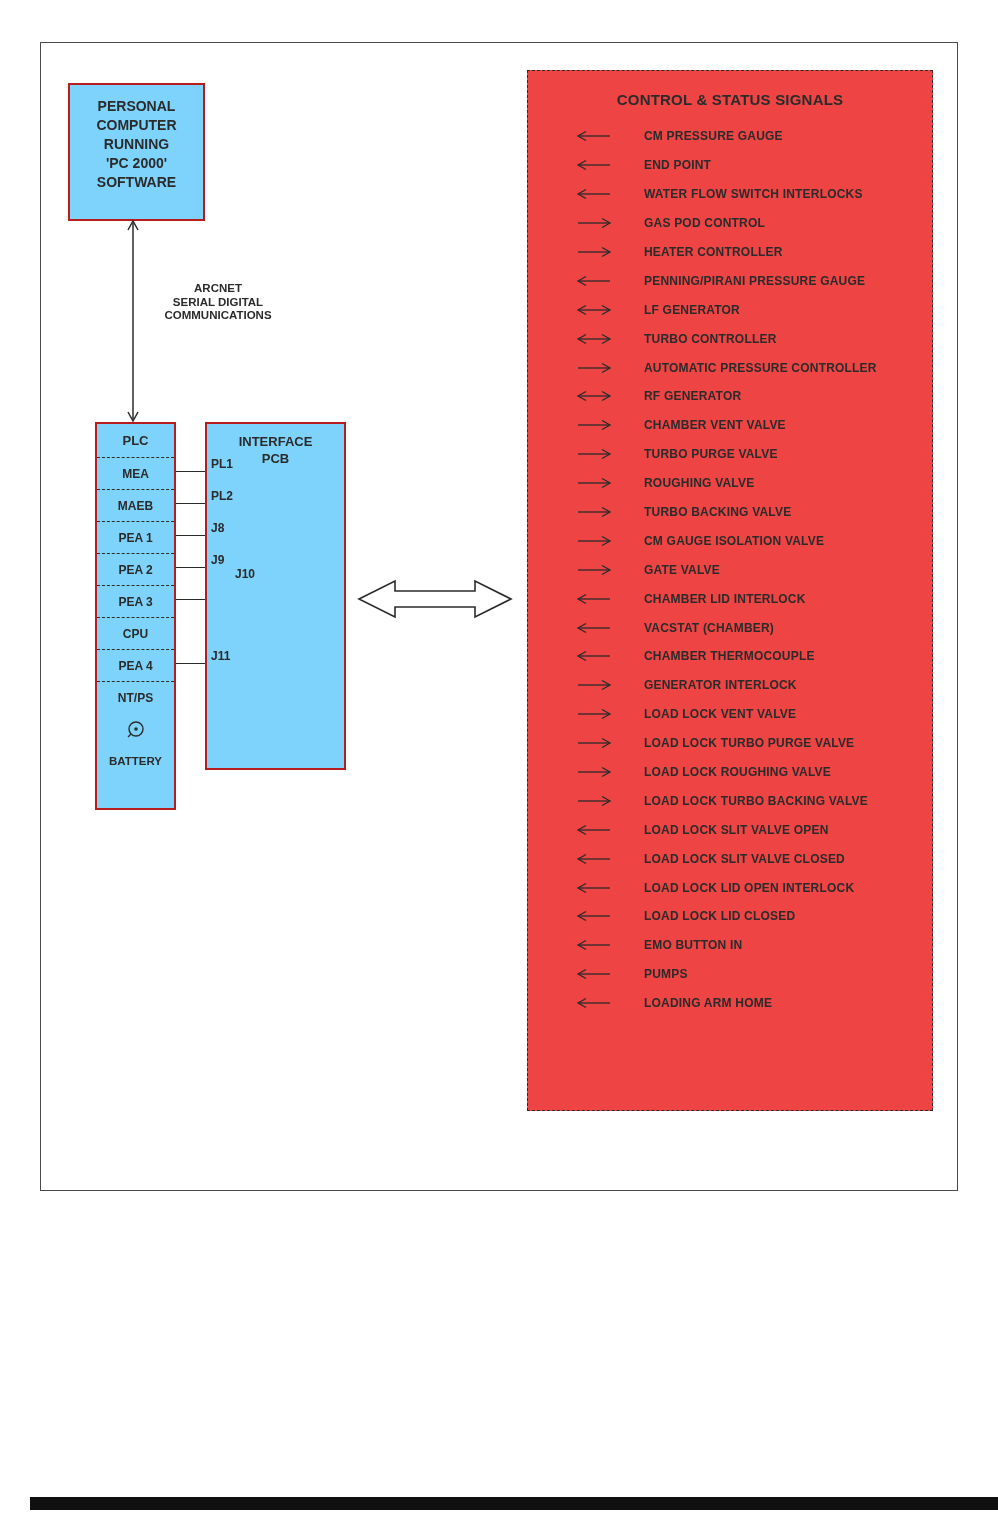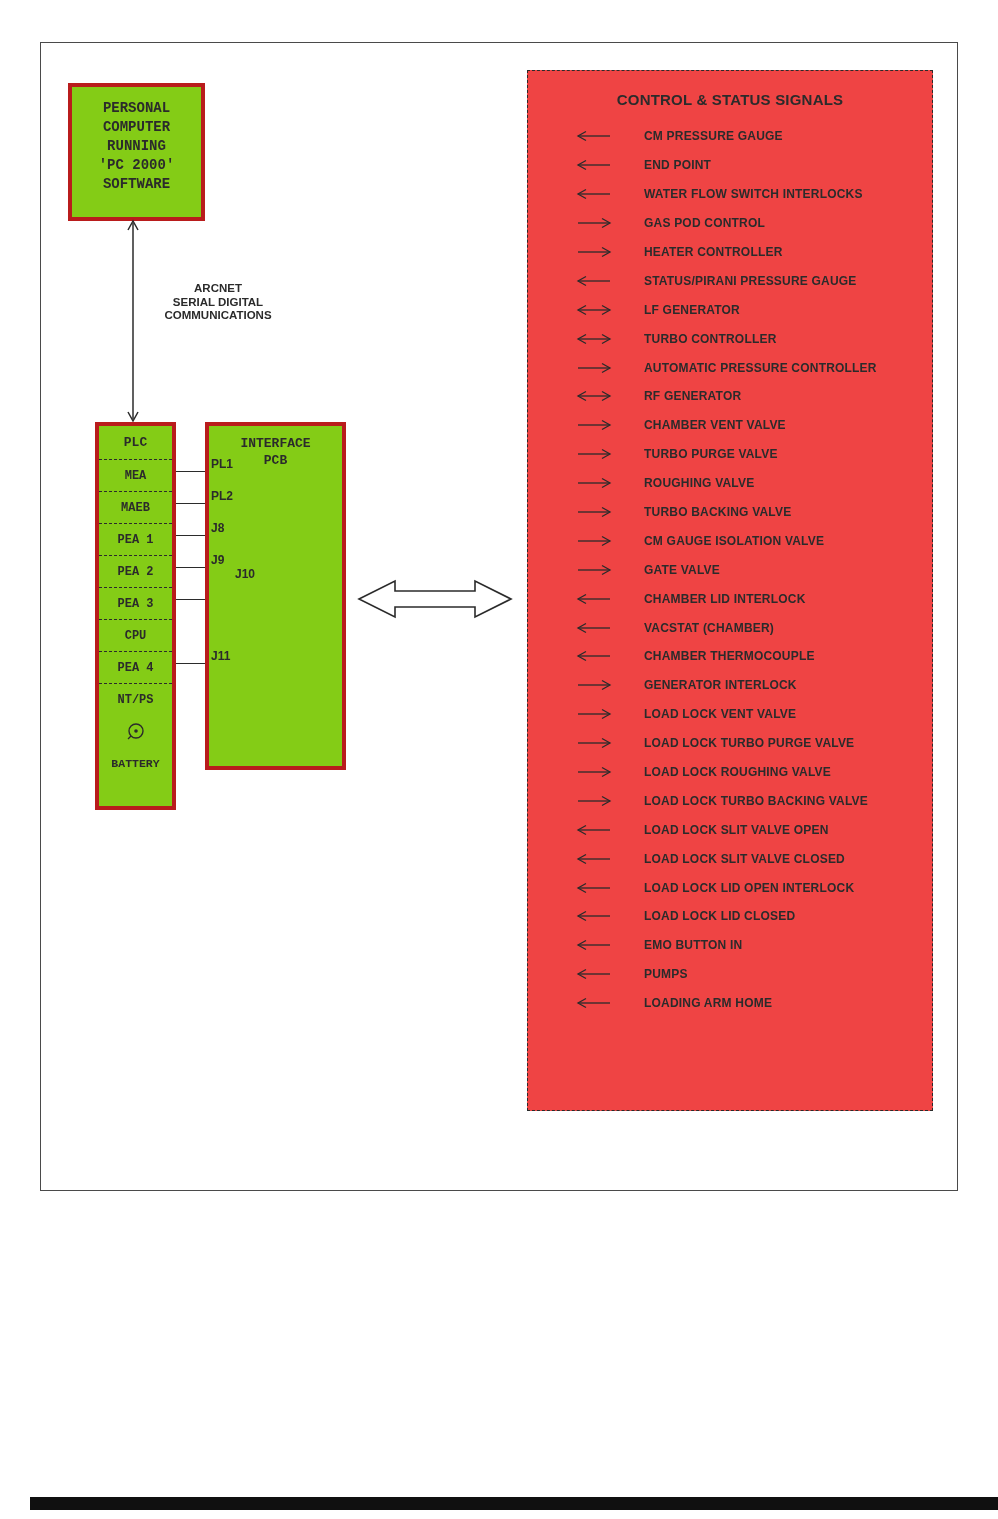--- a/index.html
+++ b/index.html
@@ -4,21 +4,21 @@
 <style>
   html,body{margin:0;padding:0;background:#fff;}
   .page{
     position:relative;width:998px;height:1519px;background:#ffffff;
     font-family:"Liberation Sans","DejaVu Sans",sans-serif;color:#2b2b2b;overflow:hidden;
   }
   .frame{
     position:absolute;left:40px;top:42px;width:916px;height:1147px;
     border:1px solid #4a4a4a;background:#fff;
   }
-  .box{position:absolute;border:4px solid #b91c1c;background:#84cc16;box-sizing:border-box;font-family:Liberation Mono, monospace;}
+  .box{position:absolute;border:2px solid #b91c1c;background:#7dd3fc;box-sizing:border-box;}
   .pre{white-space:pre-line;}
 
   
   .pc-box{left:68px;top:83px;width:137px;height:138px;
     font-size:14px;font-weight:bold;text-align:center;line-height:19px;padding-top:12px;}
 
   
   .v-arrow{position:absolute;left:125px;top:219px;}
 
   
@@ -170,21 +170,21 @@
         </span>
         <span class="sig-label">HEATER CONTROLLER</span>
       </div>
       <div class="sig-row">
         <span class="sig-arrow">
           <svg width="38" height="12" viewBox="0 0 38 12">
             <line x1="3" y1="6" x2="35" y2="6" stroke="#2b2b2b" stroke-width="1.3"></line>
             <polyline points="11,1.5 3,6 11,10.5" fill="none" stroke="#2b2b2b" stroke-width="1.3"></polyline>
           </svg>
         </span>
-        <span class="sig-label">STATUS/PIRANI PRESSURE GAUGE</span>
+        <span class="sig-label">PENNING/PIRANI PRESSURE GAUGE</span>
       </div>
       <div class="sig-row">
         <span class="sig-arrow">
           <svg width="38" height="12" viewBox="0 0 38 12">
             <line x1="3" y1="6" x2="35" y2="6" stroke="#2b2b2b" stroke-width="1.3"></line>
             <polyline points="11,1.5 3,6 11,10.5" fill="none" stroke="#2b2b2b" stroke-width="1.3"></polyline>
             <polyline points="27,1.5 35,6 27,10.5" fill="none" stroke="#2b2b2b" stroke-width="1.3"></polyline>
           </svg>
         </span>
         <span class="sig-label">LF GENERATOR</span>

